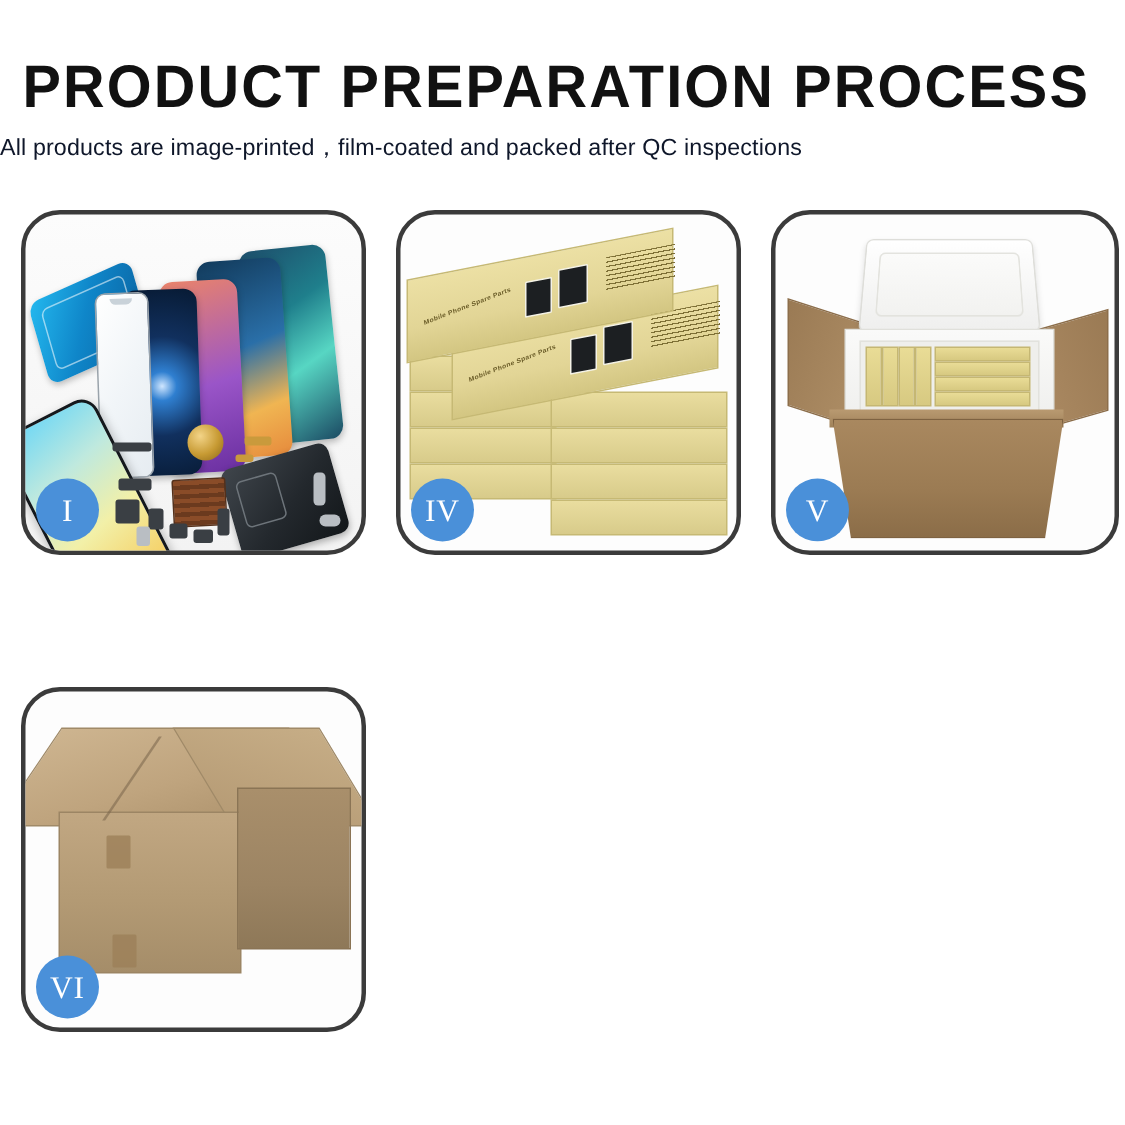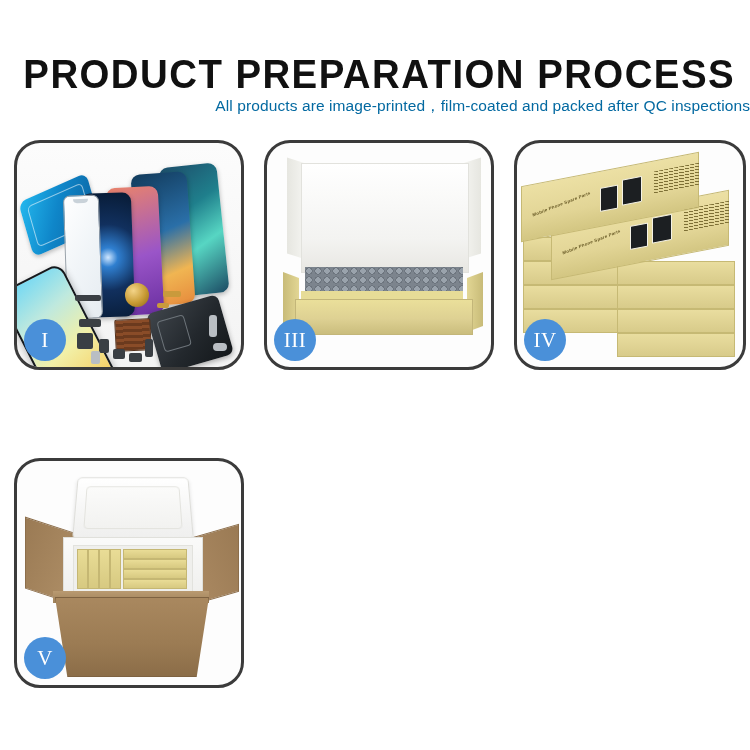--- a/index.html
+++ b/index.html
@@ -5,29 +5,29 @@
   html,body{margin:0;padding:0;}
   body{
     width:750px;height:750px;
     background:#ffffff;
     font-family:"Liberation Sans", sans-serif;
     overflow:hidden;
   }
   .page{position:relative;width:750px;height:750px;}
 
   
-  .header{padding-top:52px;text-align:right;}
+  .header{padding-top:36px;text-align:left;}
   .title{
     font-size:40px;line-height:44px;font-weight:bold;
     letter-spacing:1.5px;color:#111;
     transform:scaleX(0.96);
   }
   .subtitle{
-    font-size:15.5px;line-height:20px;
-    color:#0369a1;letter-spacing:0.1px;
+    margin-top:9px;font-size:15.5px;line-height:20px;
+    color:#0f172a;letter-spacing:0.1px;
   }
 
   
   .grid{
     position:absolute;left:14px;top:140px;
     width:726px;
     display:grid;
     grid-template-columns:230px 230px 232px;
     grid-template-rows:230px 230px;
     column-gap:20px;row-gap:88px;
@@ -339,33 +339,20 @@
         <div class="part silver" style="left:74px;top:208px;width:9px;height:13px;border-radius:2px;"></div>
         <div class="part" style="left:112px;top:210px;width:13px;height:9px;"></div>
         <div class="part" style="left:128px;top:196px;width:8px;height:18px;"></div>
         <div class="part silver" style="left:196px;top:200px;width:14px;height:8px;border-radius:4px;"></div>
         <div class="part silver" style="left:192px;top:172px;width:8px;height:22px;border-radius:3px;"></div>
       </div>
       <div class="badge">I</div>
     </div>
 
 
-    <div class="panel p3">
-      <div class="scene">
-        <div class="lid3-flapL"></div>
-        <div class="lid3-flapR"></div>
-        <div class="lid3"></div>
-        <div class="wrap3"></div>
-        <div class="box3-left"></div>
-        <div class="box3-right"></div>
-        <div class="box3-top"></div>
-        <div class="box3-front"></div>
-      </div>
-      <div class="badge">III</div>
-    </div>
 
     <div class="panel p4">
       <div class="scene">
 
         <div class="bxface" style="left:6px;top:166px;width:96px;height:22px;"></div>
         <div class="bxface" style="left:6px;top:142px;width:96px;height:22px;"></div>
         <div class="bxface" style="left:6px;top:118px;width:96px;height:22px;"></div>
         <div class="bxface" style="left:6px;top:94px;width:96px;height:22px;"></div>
 
         <div class="bxface" style="left:100px;top:190px;width:116px;height:22px;"></div>
@@ -406,15 +393,27 @@
         <div class="sbx" style="left:106px;top:88px;width:62px;height:8px;"></div>
         <div class="sbx" style="left:106px;top:98px;width:62px;height:8px;"></div>
         <div class="sbx" style="left:106px;top:108px;width:62px;height:8px;"></div>
         <div class="sbx" style="left:106px;top:118px;width:62px;height:8px;"></div>
         <div class="c5-rim"></div>
         <div class="c5-front"></div>
       </div>
       <div class="badge">V</div>
     </div>
 
+    <div class="panel p6">
+      <div class="scene">
+        <div class="c6-top"></div>
+        <div class="c6-top2"></div>
+        <div class="c6-left"></div>
+        <div class="c6-right"></div>
+        <div class="c6-seam" style="left:70px;top:30px;width:2px;height:56px;transform:skew(-34deg);"></div>
+        <div class="c6-tab" style="left:54px;top:96px;width:16px;height:22px;"></div>
+        <div class="c6-tab" style="left:58px;top:162px;width:16px;height:22px;"></div>
+      </div>
+      <div class="badge">VI</div>
+    </div>
 
   </div>
 </div>
 
 </body></html>

